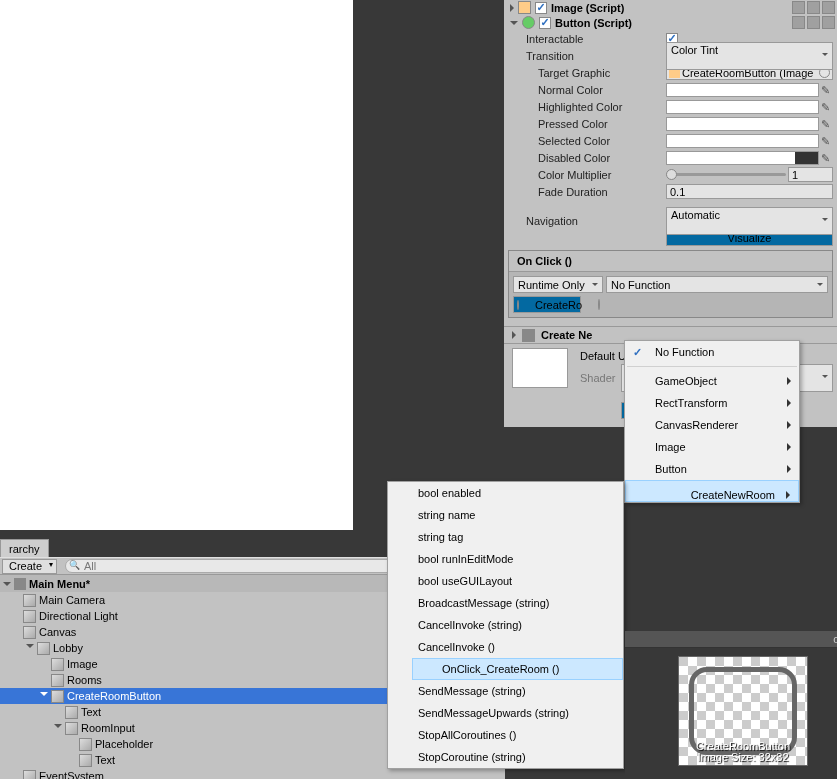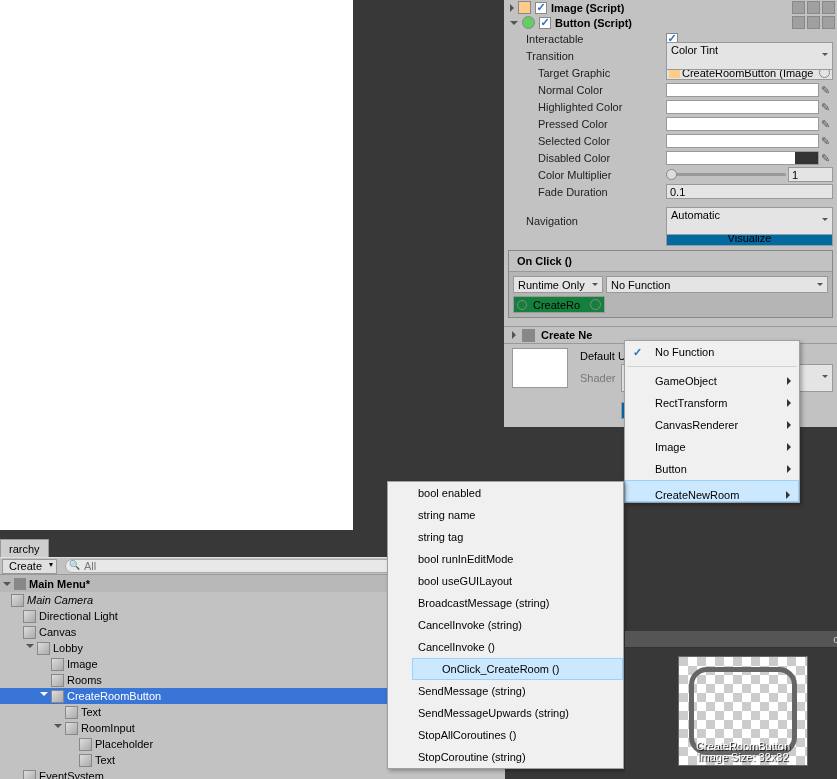--- a/index.html
+++ b/index.html
@@ -40,21 +40,21 @@
     .slider-thumb { position: absolute; left: 0; top: -4px; width: 11px; height: 11px; background: #ddd; border: 1px solid #888; border-radius: 50%; }
     .text-field { flex: 1; background: #e4e4e4; border: 1px solid #999; height: 15px; padding: 0 3px; }
     .btn { background: #0369a1; border: 1px solid #999; height: 17px; display: flex; align-items: center; justify-content: center; }
     
     
     .event-box { margin: 4px; background: #b5b5b5; border: 1px solid #888; }
     .event-header { background: #c2c2c2; padding: 4px 8px; font-weight: bold; border-bottom: 1px solid #999; }
     .event-body { padding: 4px; display: flex; gap: 3px; flex-wrap: wrap; }
     .event-dd { background: #e4e4e4; border: 1px solid #999; height: 17px; padding: 0 14px 0 4px; display: flex; align-items: center; position: relative; }
     .event-dd::after { content: ""; position: absolute; right: 4px; width: 0; border-top: 3px solid #555; border-left: 3px solid transparent; border-right: 3px solid transparent; }
-    .event-obj { background: #15803d; border: 1px solid #999; height: 17px; width: 92px; display: flex; align-items: center; padding: 0 3px; gap: 6px; }
+    .event-obj { background: #0369a1; border: 1px solid #999; height: 17px; width: 68px; display: flex; align-items: center; padding: 0 3px; gap: 16px; }
     
     
     .material-section { margin-top: 8px; background: #c2c2c2; }
     .mat-header { display: flex; align-items: center; height: 18px; border-top: 1px solid #999; border-bottom: 1px solid #999; padding: 0 8px; gap: 6px; }
     .mat-preview-icon { width: 13px; height: 13px; background: #888; }
     .mat-preview { width: 56px; height: 40px; background: #fff; border: 1px solid #999; margin: 4px 8px; float: left; }
     
     
     .hierarchy-tab { position: absolute; top: 539px; left: 0; background: #cecece; padding: 3px 8px; border: 1px solid #999; }
     .toolbar { position: absolute; top: 557px; left: 0; width: 505px; height: 18px; background: #c2c2c2; border-top: 1px solid #e0e0e0; border-bottom: 1px solid #999; display: flex; align-items: center; }
@@ -71,21 +71,21 @@
     .h-foldout { width: 8px; display: flex; justify-content: center; }
     .h-foldout .f { width: 0; height: 0; border-left: 4px solid #555; border-top: 4px solid transparent; border-bottom: 4px solid transparent; }
     .h-foldout .f.open { border-left: none; border-top: 4px solid #555; border-left: 4px solid transparent; border-right: 4px solid transparent; }
     .h-cube { width: 13px; height: 13px; background: linear-gradient(135deg, #ddd, #aaa); border: 1px solid #888; }
     .h-item.selected { background: #3875d7; color: #fff; }
     .h-item.selected .h-foldout .f.open { border-top-color: #fff; }
     
     
     .menu { position: absolute; background: #f0f0f0; border: 1px solid #a0a0a0; box-shadow: 2px 2px 4px rgba(0,0,0,0.3); }
     .menu-item { height: 22px; display: flex; align-items: center; padding: 0 24px 0 30px; position: relative; color: #000; }
-    .menu-item.hover { background: #cce8ff; border: 1px solid #99d1ff; padding: 8px 23px 0 29px; height: 22px; }
+    .menu-item.hover { background: #cce8ff; border: 1px solid #99d1ff; padding: 8px 23px 0 29px; height: 22px; justify-content: flex-end; }
     .menu-item.sel { background: #cce8ff; border: 1px solid #99d1ff; padding: 0 23px 0 29px; margin-left: 24px; }
     .menu-item .check { position: absolute; left: 8px; color: #3070c0; font-weight: bold; }
     .menu-item .arrow { position: absolute; right: 8px; width: 0; height: 0; border-left: 4px solid #333; border-top: 4px solid transparent; border-bottom: 4px solid transparent; }
     .menu-sep { height: 1px; background: #d0d0d0; margin: 3px 2px; }
     
     
     .asset-preview { position: absolute; top: 631px; left: 625px; width: 236px; height: 148px; background: #383838; }
     .asset-header { height: 17px; background: #555; display: flex; align-items: center; justify-content: flex-end; border-bottom: 1px solid #333; }
     .asset-img { margin: 8px auto; width: 130px; height: 110px; background-image: 
       repeating-conic-gradient(#fff 0 25%, #ccc 0 50%); background-size: 18px 18px; position: relative; border: 1px solid #666; }
@@ -264,21 +264,21 @@
   <div class="search-field"><span>All</span></div>
 </div>
 
 <div class="hierarchy">
   <div class="scene-head">
     <span class="foldout open"></span>
     <span class="scene-icon"></span>
     <span class="scene-name">Main Menu*</span>
   </div>
   <div id="hierarchy-items">
-      <div class="h-item" style=" font-style: italic;">
+      <div class="h-item" style="padding-left: 12px;">
         <span class="h-foldout"></span>
         <span class="h-cube"></span>
         <span>Main Camera</span>
       </div>
       <div class="h-item" style="padding-left: 12px;">
         <span class="h-foldout"></span>
         <span class="h-cube"></span>
         <span>Directional Light</span>
       </div>
       <div class="h-item" style="padding-left: 12px;">

